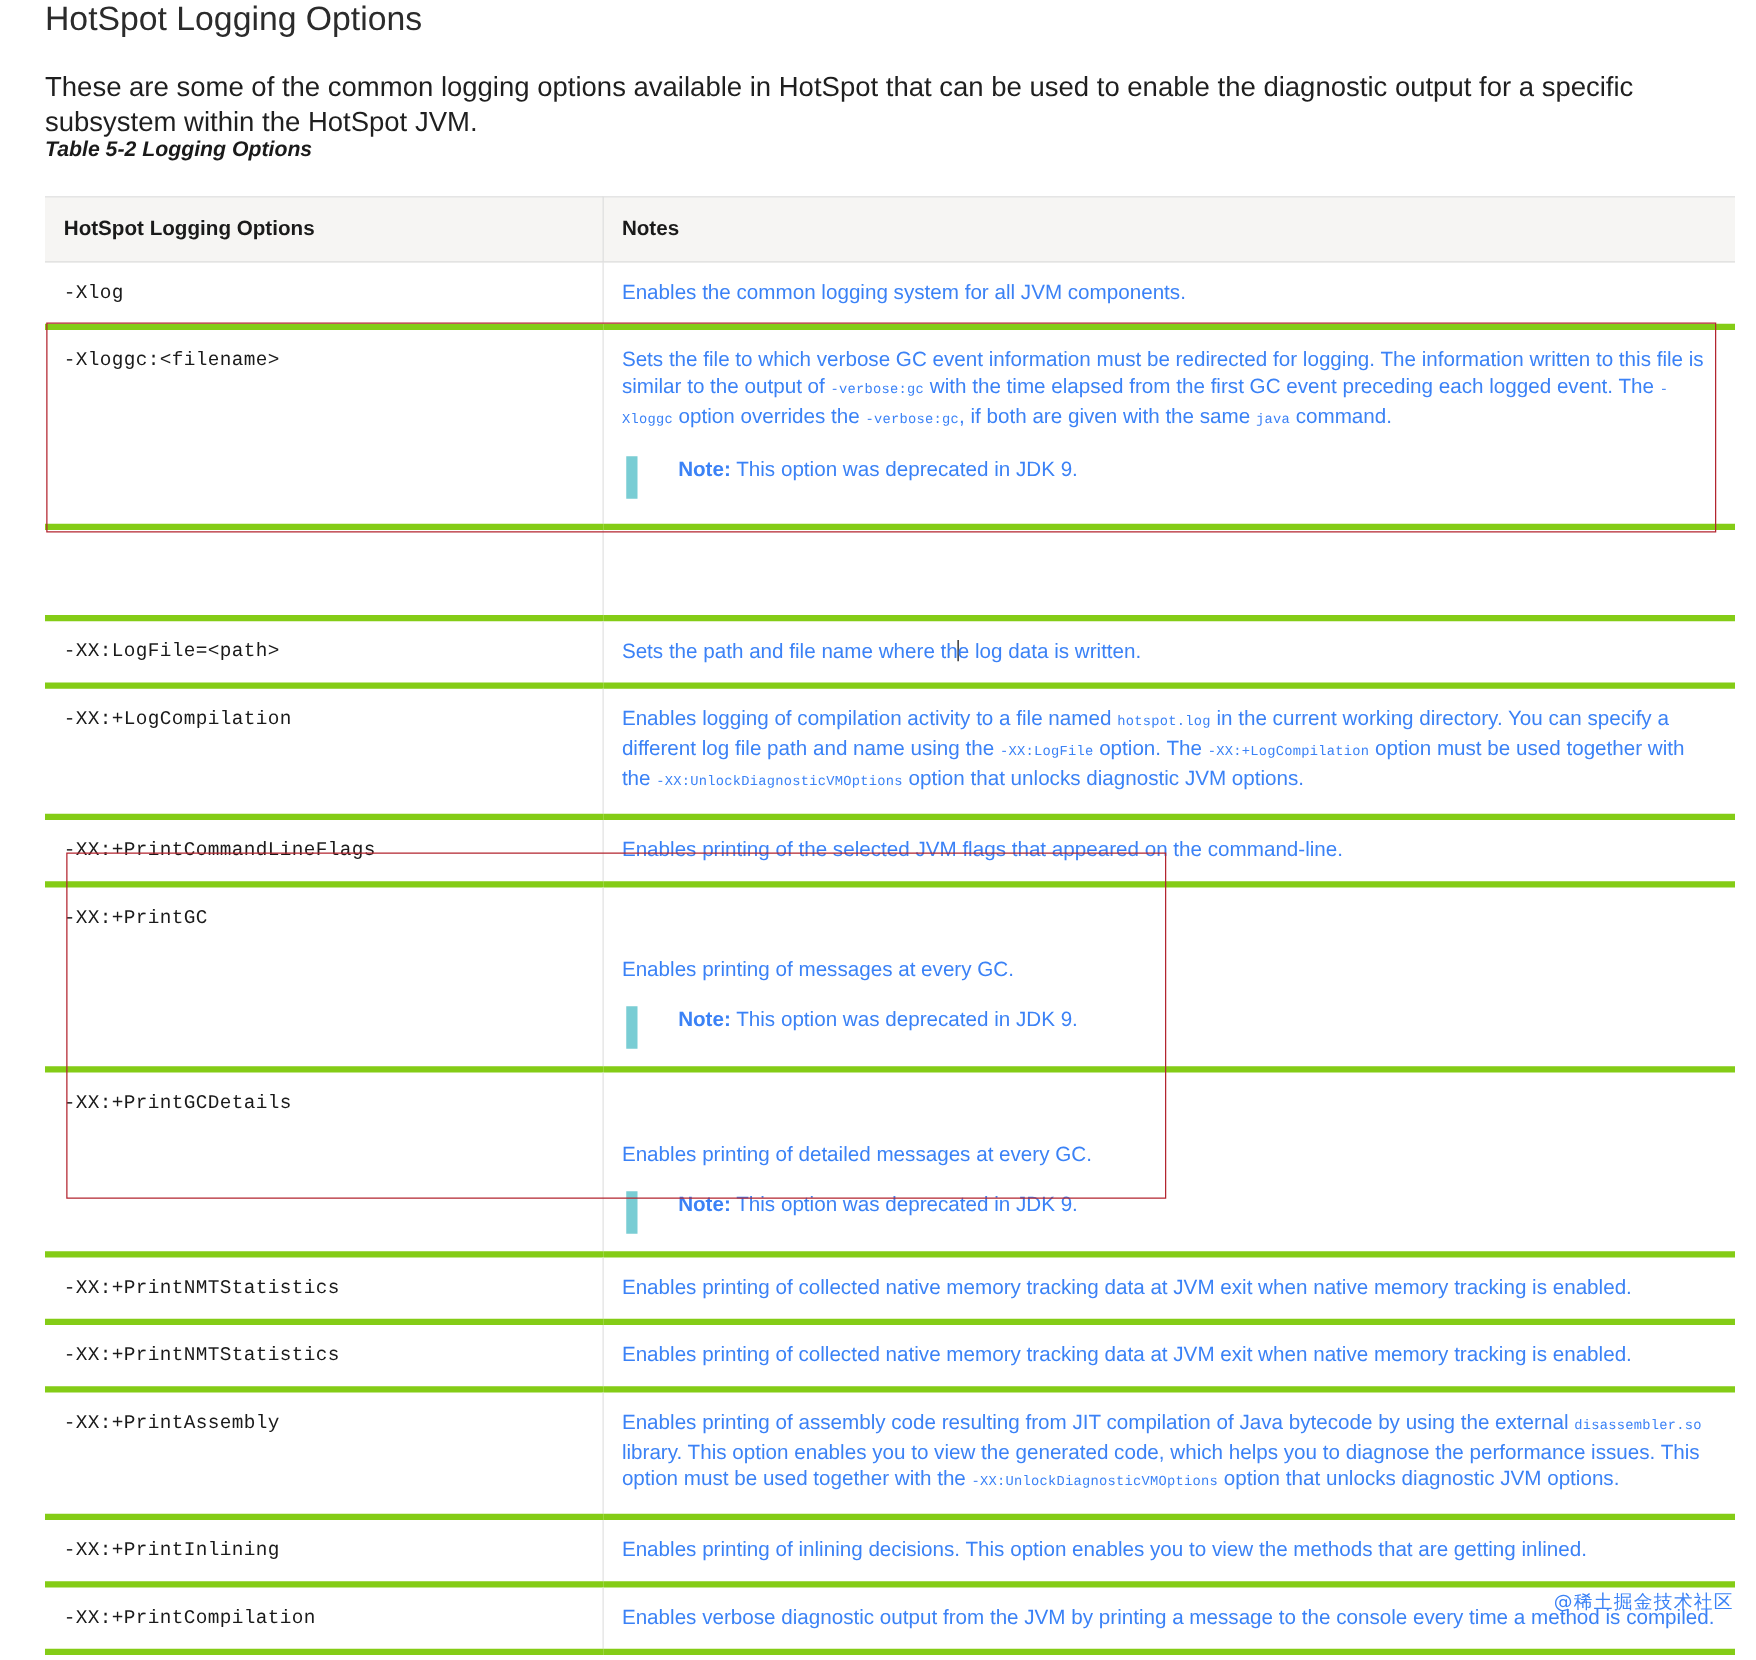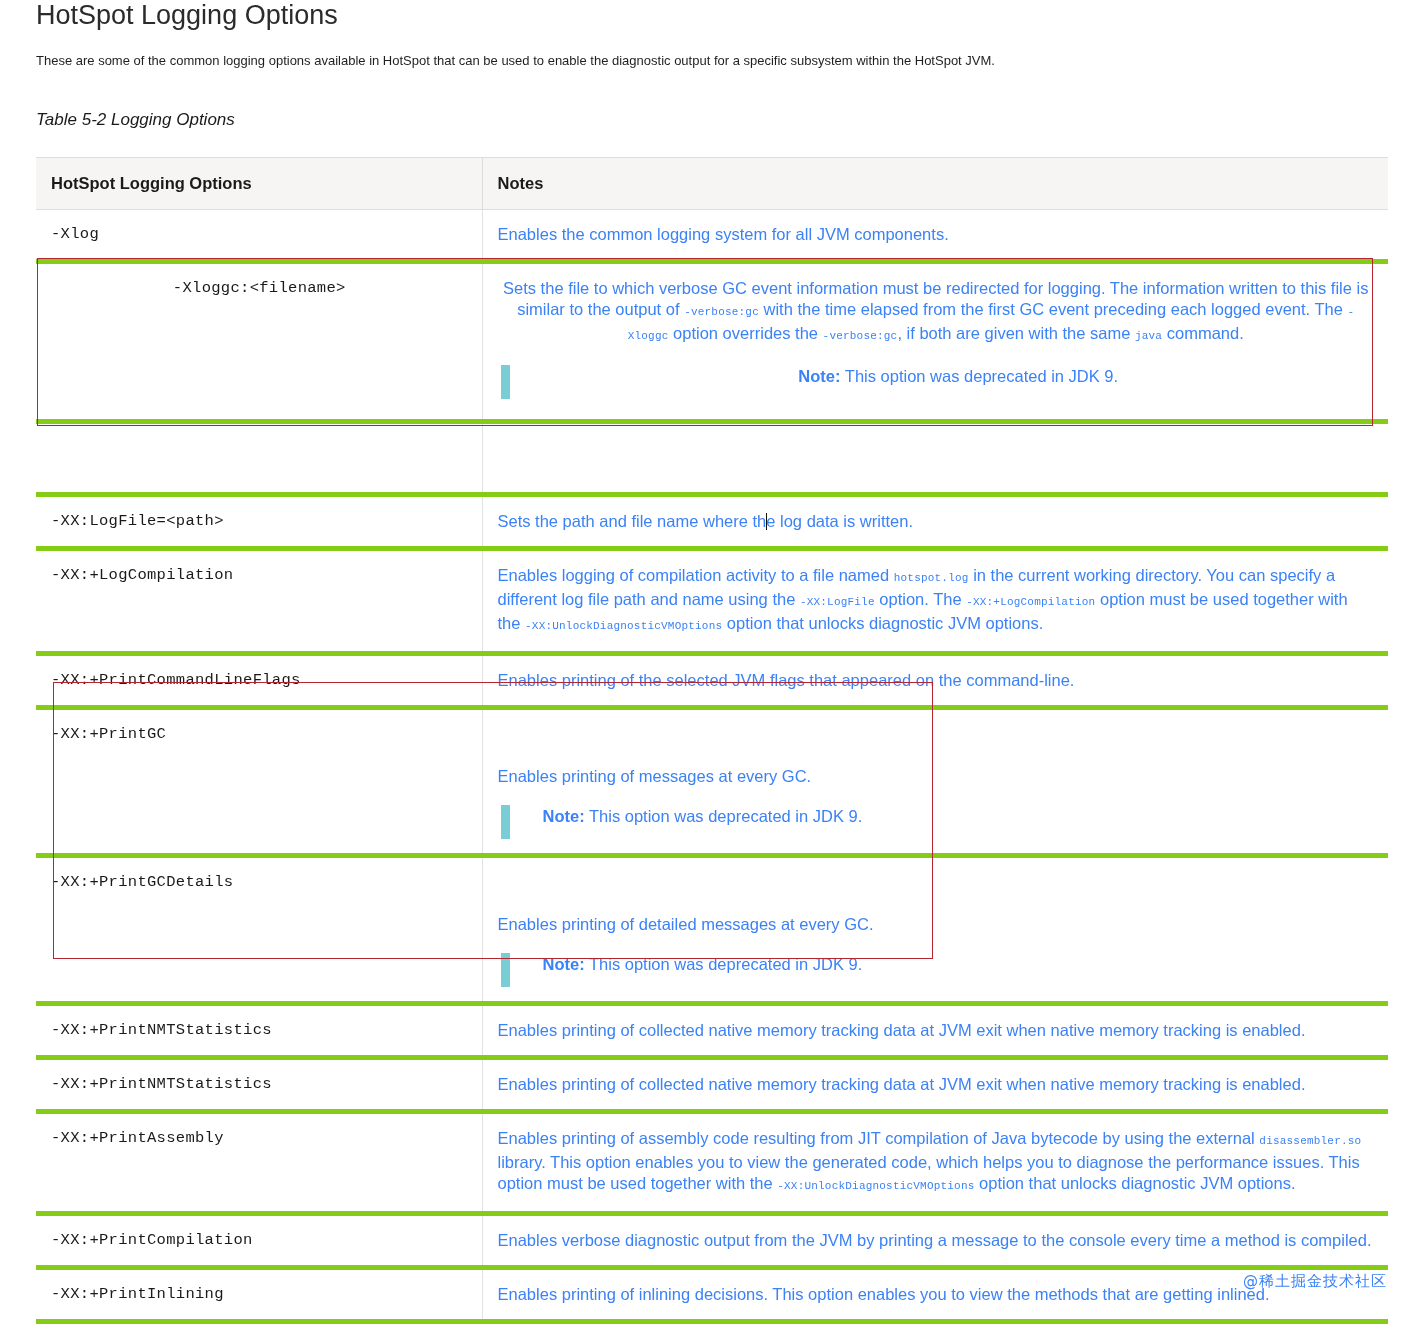--- a/index.html
+++ b/index.html
@@ -30,30 +30,30 @@
     font-weight: 400;
     color: #2b2b2b;
     letter-spacing: 0px;
     white-space: nowrap;
   }
   .intro {
     position: absolute;
     left: 36px;
     top: 34px;
     width: 1352px;
-    font-size: 13px;
+    font-size: 22px;
     line-height: 28px;
     color: #1f1f1f;
   }
   .table-caption {
     position: absolute;
     left: 36px;
     top: 110px;
     font-size: 17px;
-    font-weight: normal;
+    font-weight: bold;
     font-style: italic;
     color: #1a1a1a;
   }
 
   
   .tbl-wrap {
     position: absolute;
     left: 36px;
     top: 157px;
     width: 1352px;
@@ -122,21 +122,21 @@
     position: absolute;
     left: 0;
     top: 0;
     width: 9px;
     height: 34px;
     background: #79cdd4;
   }
   .note b { font-weight: bold; }
 
   
-  .tall-xloggc { height: 160px; text-align: center; }
+  .tall-xloggc { height: 160px; }
   .spacer-row td { height: 40px; border-right: 1px solid #e2e2e2; }
   .spacer-row td:last-child { border-right: none; }
   .gc-row { height: 145px; }
   .gc-row td.notes { padding-top: 56px; }
   .gc-row td.opt-name { }
 
   
   .redbox {
     position: absolute;
     border: 1.5px solid #b3252f;
@@ -273,27 +273,27 @@
           <td class="opt-name">-XX:+PrintNMTStatistics</td>
           <td class="notes">Enables printing of collected native memory tracking data at JVM exit when native memory tracking is enabled.</td>
         </tr>
 
         <tr>
           <td class="opt-name">-XX:+PrintAssembly</td>
           <td class="notes"><span>Enables printing of assembly code resulting from JIT compilation of Java bytecode by using the external </span><code class="mono">disassembler.so</code><span> library. This option enables you to view the generated code, which helps you to diagnose the performance issues. This option must be used together with the </span><code class="mono">-XX:UnlockDiagnosticVMOptions</code><span> option that unlocks diagnostic JVM options.</span></td>
         </tr>
 
         <tr>
+          <td class="opt-name">-XX:+PrintInlining</td>
+          <td class="notes">Enables printing of inlining decisions. This option enables you to view the methods that are getting inlined.</td>
+        </tr>
+
+        <tr>
           <td class="opt-name">-XX:+PrintCompilation</td>
           <td class="notes">Enables verbose diagnostic output from the JVM by printing a message to the console every time a method is compiled.</td>
-        </tr>
-
-        <tr>
-          <td class="opt-name">-XX:+PrintInlining</td>
-          <td class="notes">Enables printing of inlining decisions. This option enables you to view the methods that are getting inlined.</td>
         </tr>
 
       </tbody>
     </table>
   </div>
 
   <div class="redbox" id="redbox-xloggc"></div>
   <div class="redbox" id="redbox-printgc"></div>
 
   <div class="watermark">@稀土掘金技术社区</div>

